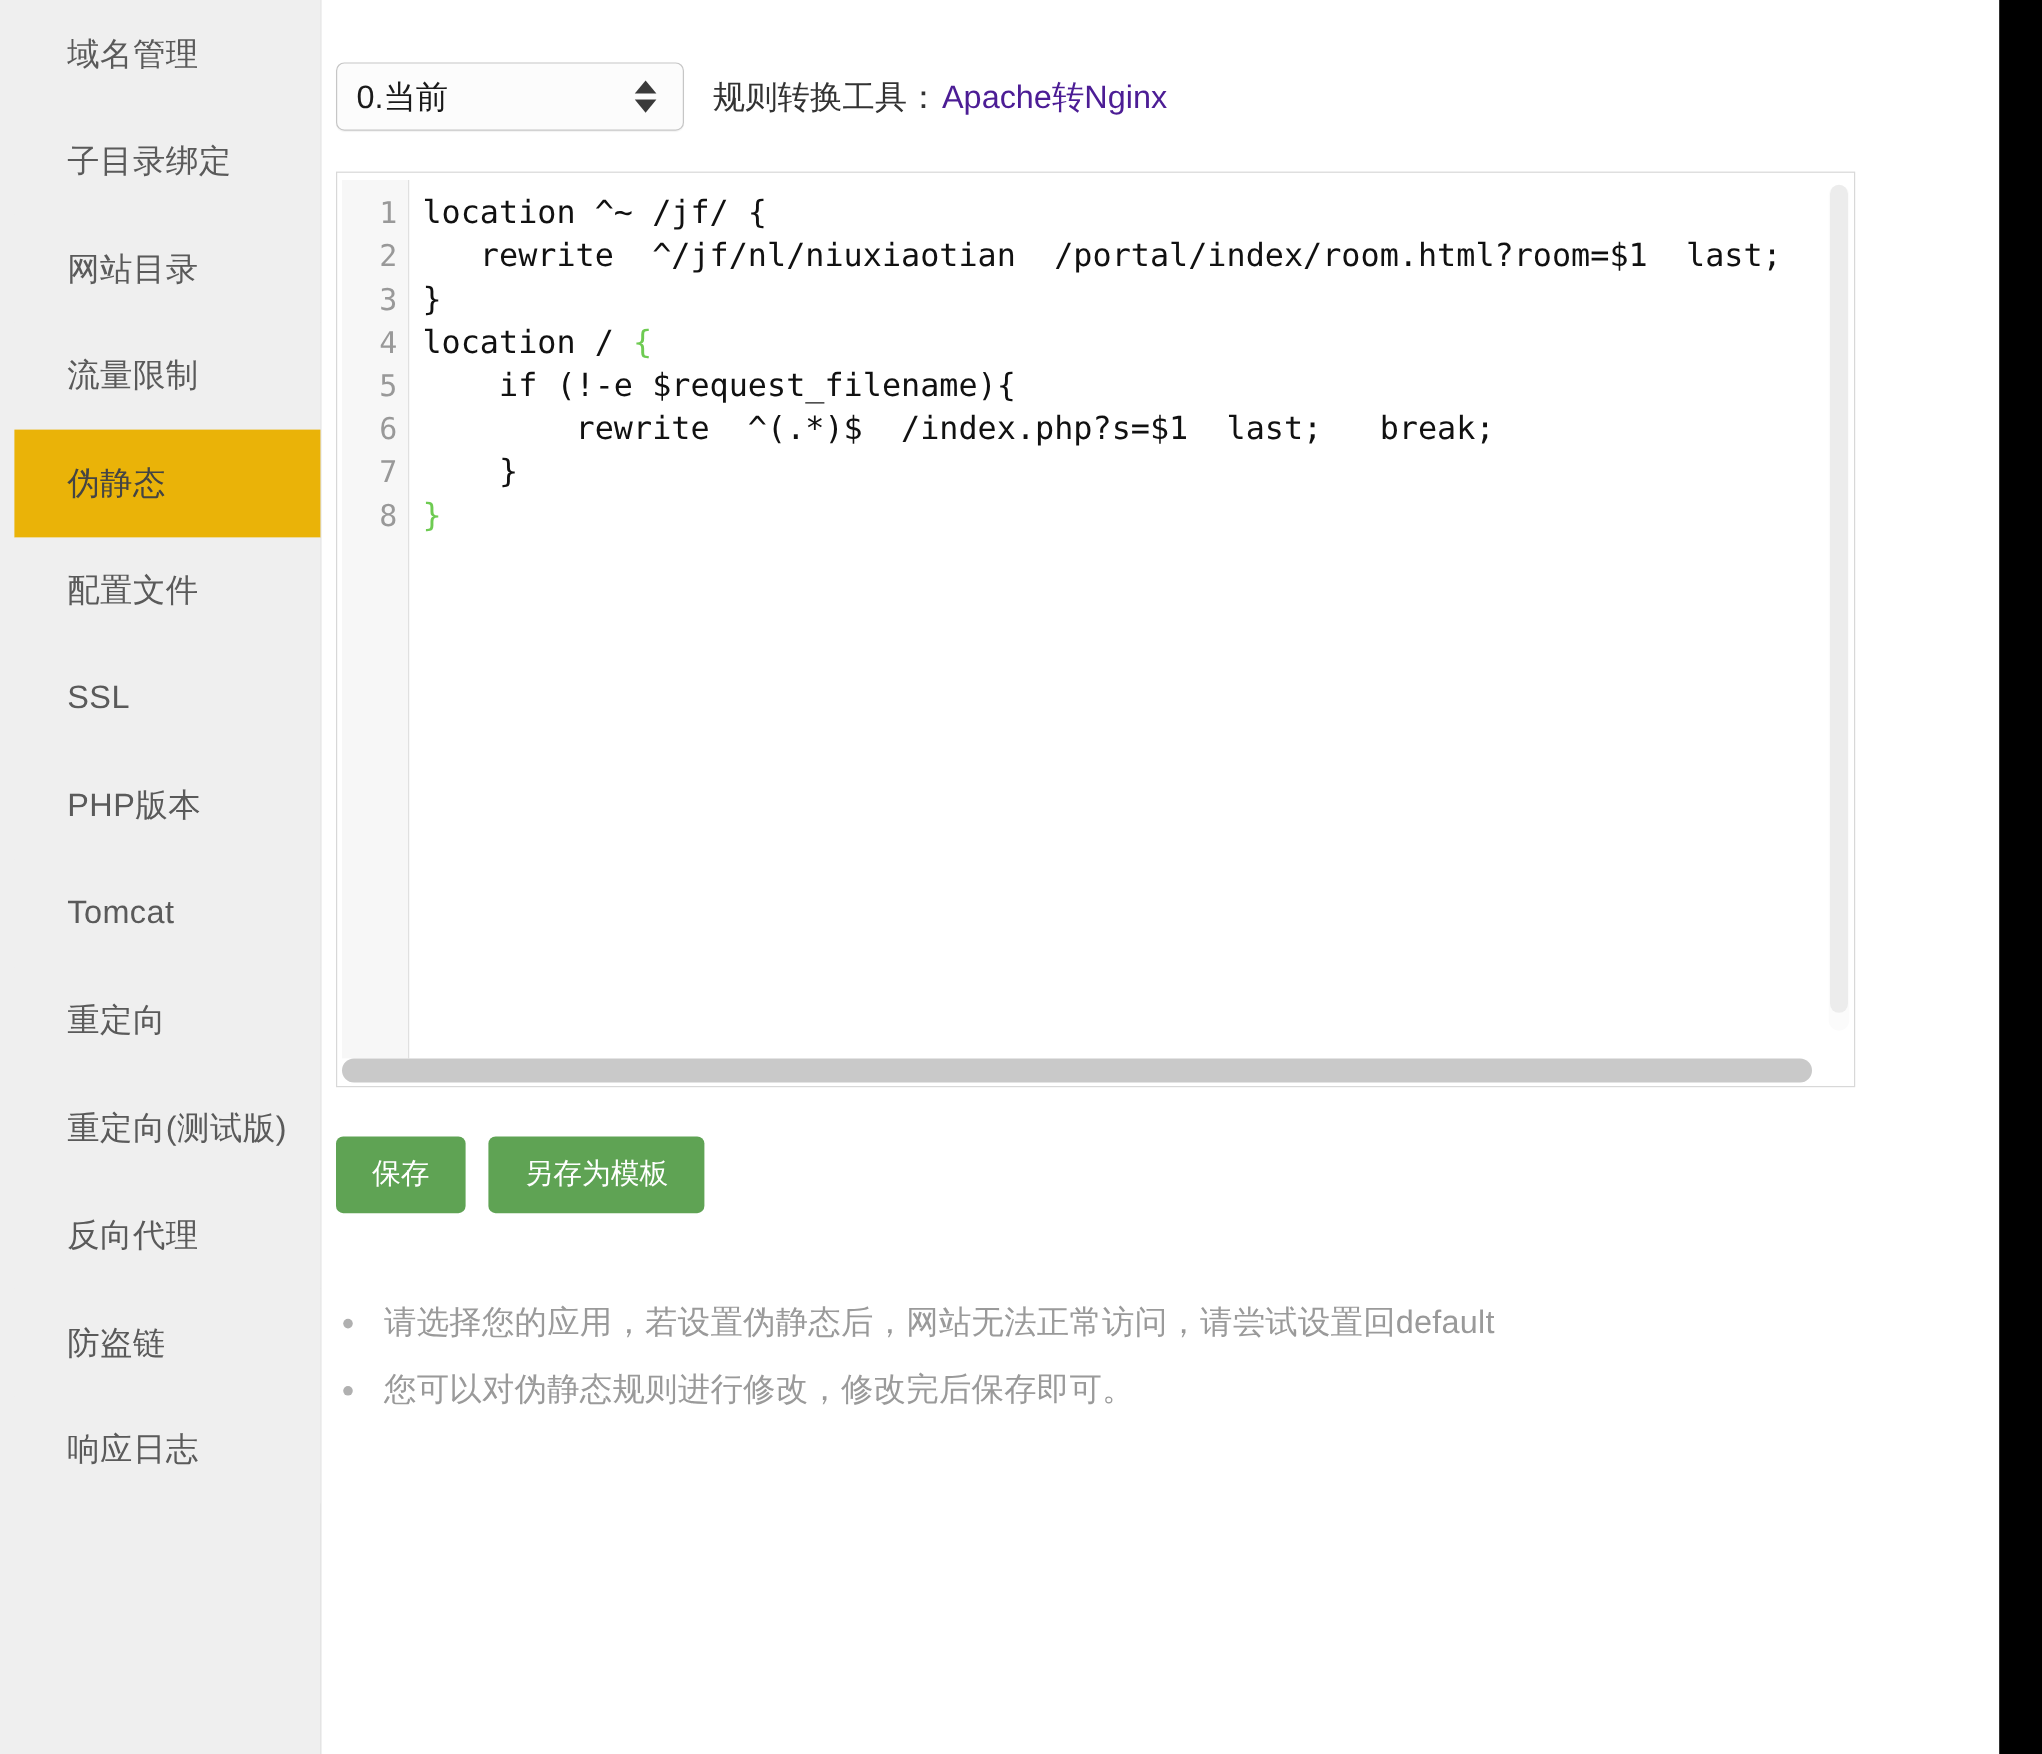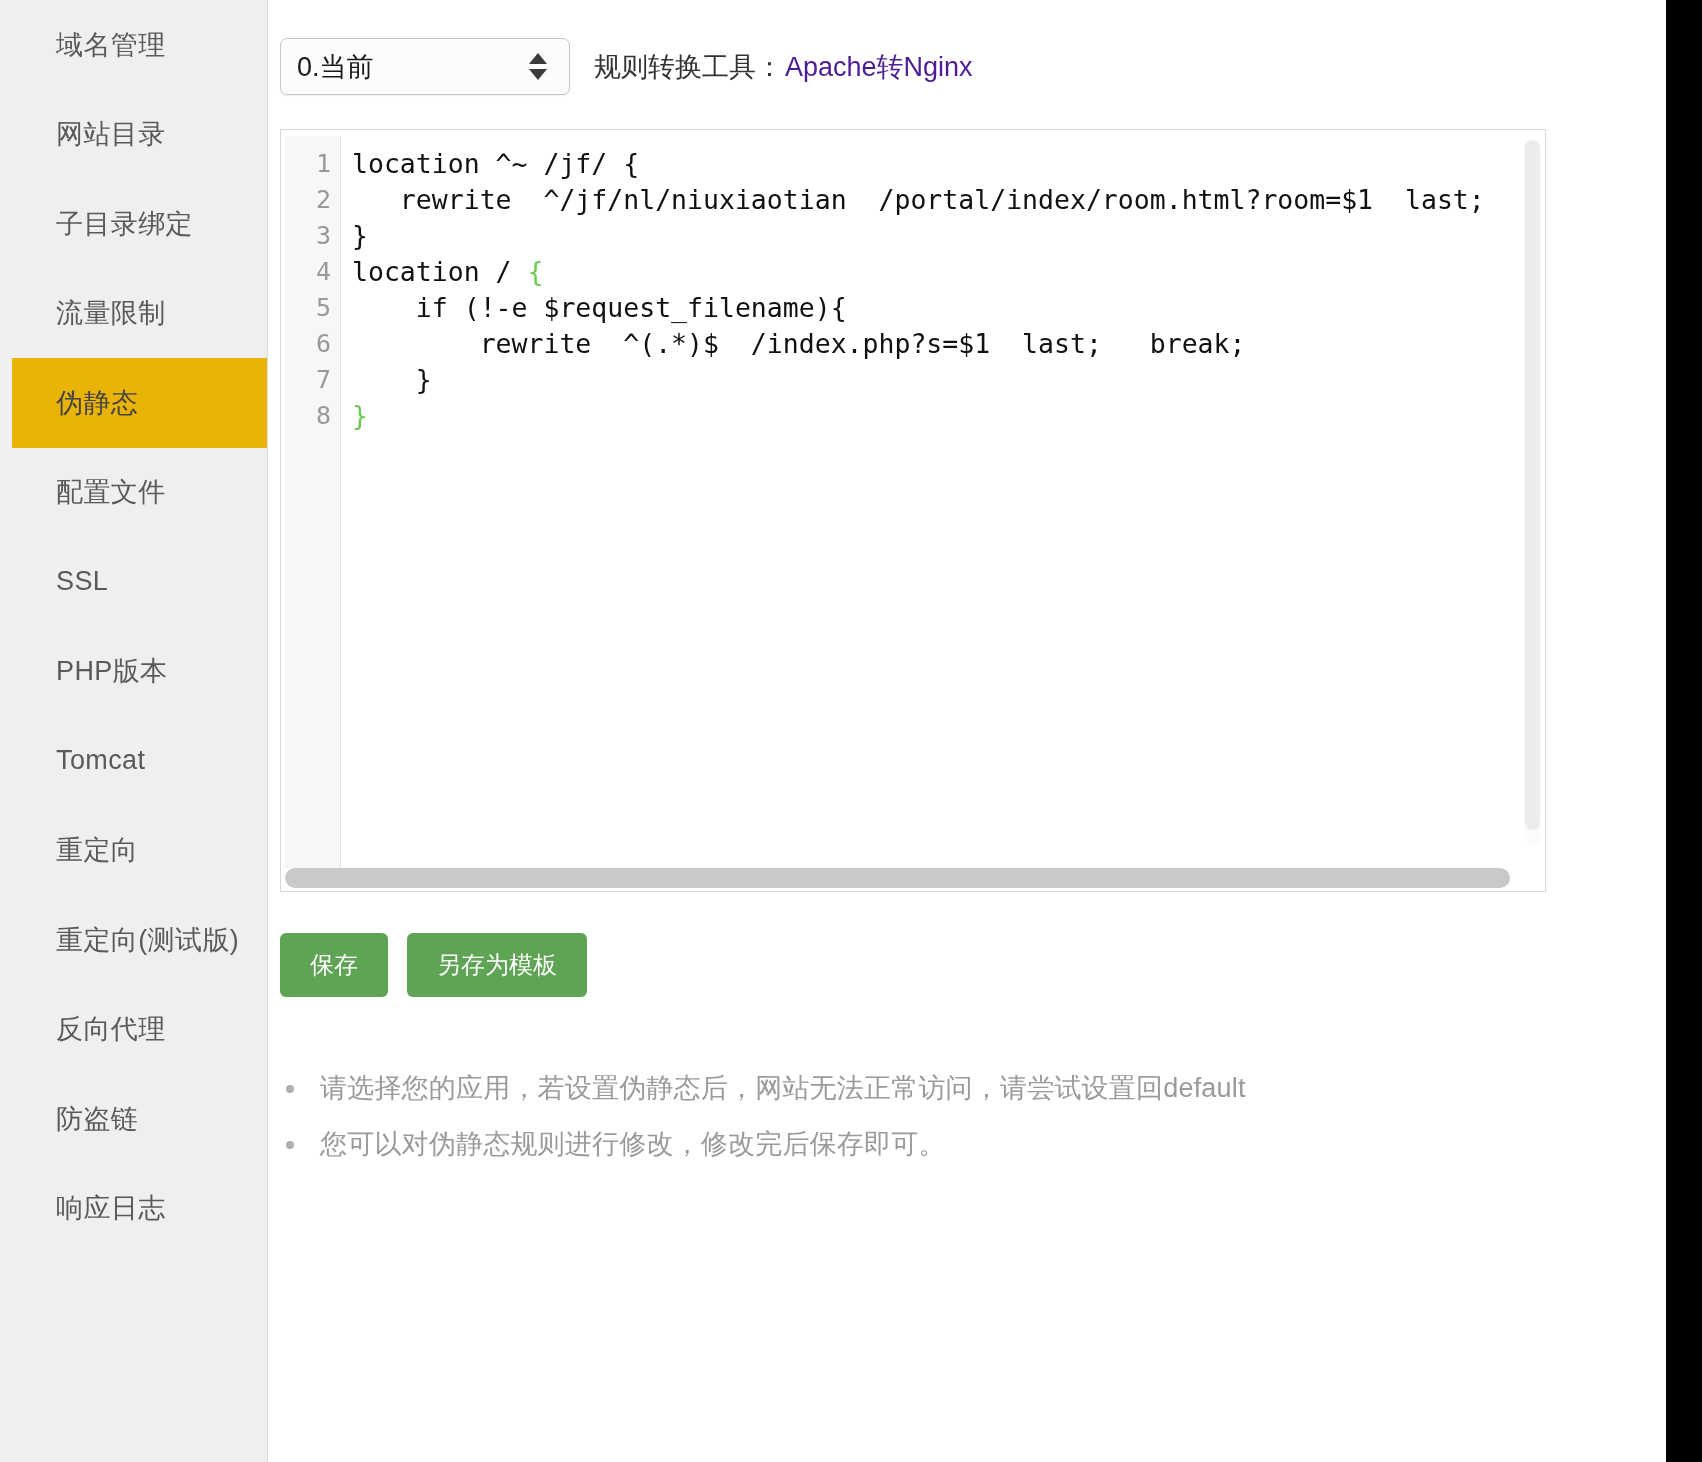--- a/index.html
+++ b/index.html
@@ -51,21 +51,21 @@
     flex: 1;
     position: relative;
     background: #ffffff;
     padding: 0;
   }
 
   
   .toolbar {
     display: flex;
     align-items: center;
-    padding: 38px 0 0 12px;
+    padding: 52px 0 0 12px;
   }
   .select-wrap {
     position: relative;
     width: 290px;
     height: 57px;
     background: #fcfcfc;
     border: 1px solid #c6c6c6;
     border-radius: 7px;
     box-shadow: 0 1px 1px rgba(0,0,0,0.05);
     display: flex;
@@ -251,24 +251,24 @@
 </head>
 <body>
 
 <div id="app">
 
   <nav class="sidebar">
     <div class="side-item">
       <span>域名管理</span>
     </div>
     <div class="side-item">
+      <span>子目录绑定</span>
+    </div>
+    <div class="side-item">
       <span>网站目录</span>
-    </div>
-    <div class="side-item">
-      <span>子目录绑定</span>
     </div>
     <div class="side-item">
       <span>流量限制</span>
     </div>
     <div class="side-item active">
       <span>伪静态</span>
     </div>
     <div class="side-item">
       <span>配置文件</span>
     </div>

